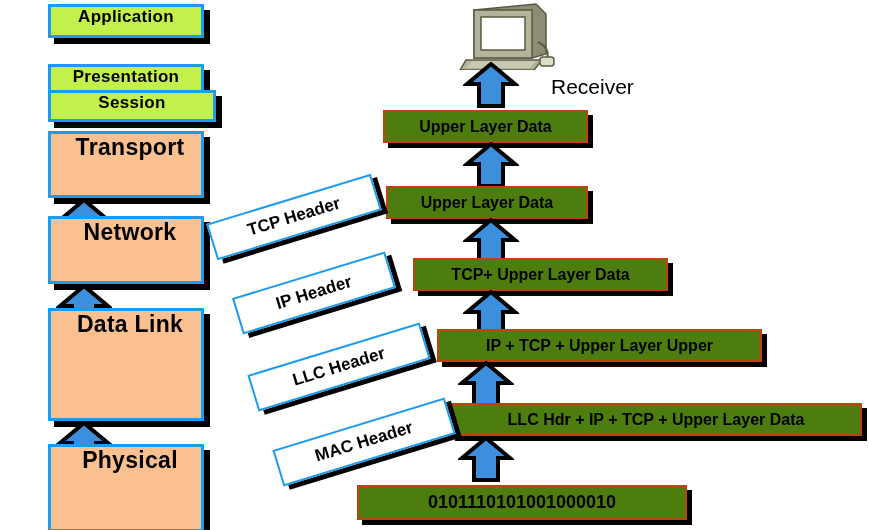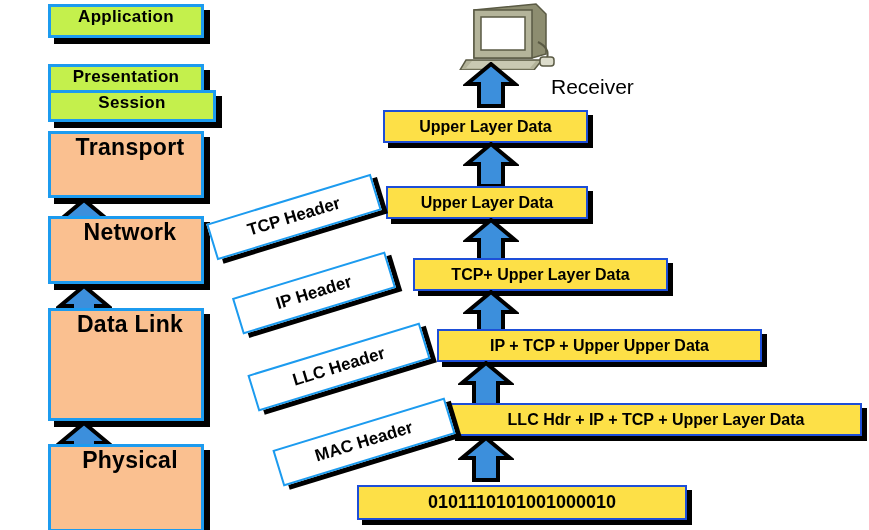--- a/index.html
+++ b/index.html
@@ -41,22 +41,22 @@
   .up-arrow {
     position: absolute;
     display: block;
   }
   .up-arrow svg { display: block; }
 
   
   .data-box {
     position: absolute;
     box-sizing: border-box;
-    background: #fde047;
-    border: 2px solid #1d4ed8;
+    background: #4d7c0f;
+    border: 2px solid #c2410c;
     box-shadow: 5px 5px 0 0 #000000;
     display: flex;
     align-items: center;
     justify-content: center;
     color: #000000;
     font-weight: bold;
     font-size: 16px;
     white-space: nowrap;
   }
 
@@ -192,21 +192,21 @@
     <span>TCP+ Upper Layer Data</span>
   </div>
 
   <div class="up-arrow" style="left:463px; top:290px;">
     <svg width="56" height="46" viewBox="0 0 56 46">
       <path d="M28 2 L52 22 L40 22 L40 44 L16 44 L16 22 L4 22 Z" fill="#3C8FDC" stroke="#000000" stroke-width="4" stroke-linejoin="miter"></path>
     </svg>
   </div>
 
   <div class="data-box" style="left:437px; top:329px; width:325px; height:33px;">
-    <span>IP + TCP + Upper Upper Data</span>
+    <span>IP + TCP + Upper Layer Upper</span>
   </div>
 
   <div class="up-arrow" style="left:458px; top:361px;">
     <svg width="56" height="46" viewBox="0 0 56 46">
       <path d="M28 2 L52 22 L40 22 L40 44 L16 44 L16 22 L4 22 Z" fill="#3C8FDC" stroke="#000000" stroke-width="4" stroke-linejoin="miter"></path>
     </svg>
   </div>
 
   <div class="data-box" style="left:450px; top:403px; width:412px; height:33px;">
     <span>LLC Hdr + IP + TCP + Upper Layer Data</span>

